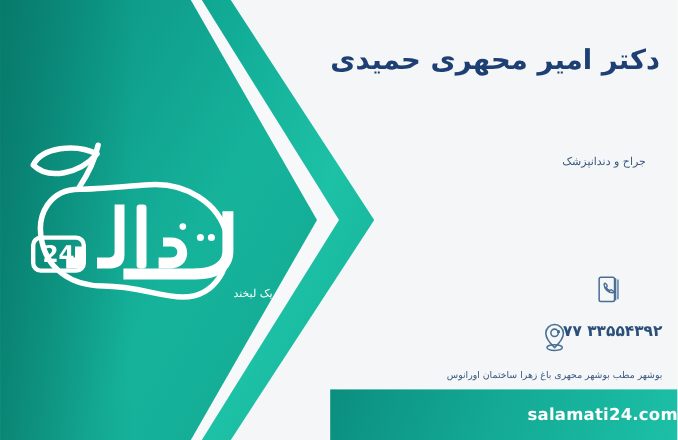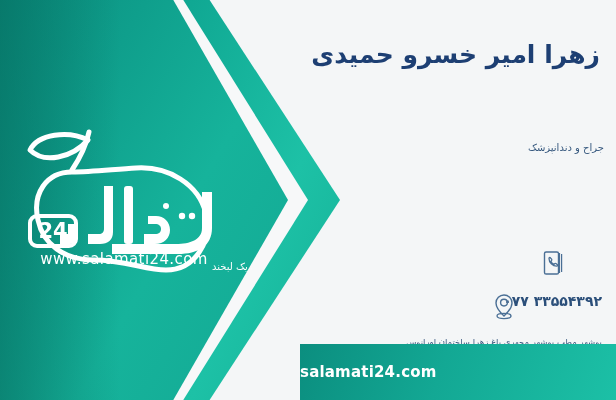--- a/index.html
+++ b/index.html
@@ -112,21 +112,21 @@
     width: 300px;
     font-size: 13.5px;
     font-weight: 700;
     color: #1d3f73;
     line-height: 1.2;
     white-space: nowrap;
   }
 
   .doctor-specialty {
     position: absolute;
-    right: 12px;
+    right: 29px;
     top: 142px;
     width: 300px;
     font-size: 10px;
     font-weight: 400;
     color: #37597f;
     line-height: 1.2;
     white-space: nowrap;
   }
 
   
@@ -165,25 +165,25 @@
     color: #38577d;
     max-width: 248px;
   }
 
   
   .bottom-bar {
     position: absolute;
     left: 300px;
     right: 0;
     bottom: 0;
-    height: 56px;
+    height: 46px;
     background: linear-gradient(110deg, #0b8e7f 0%, #13a894 45%, #1cc0a6 100%);
     display: flex;
     align-items: center;
-    justify-content: flex-end;
+    justify-content: flex-start;
   }
   .bottom-bar-text {
     color: #ffffff;
     font-size: 15px;
     font-weight: 700;
     letter-spacing: 0.2px;
     direction: ltr;
   }
 </style>
 </head>
@@ -232,26 +232,24 @@
 
       <g>
         <rect x="14" y="96" width="46" height="30" rx="7" fill="none" stroke="#ffffff" stroke-width="4"></rect>
         <text x="37" y="118" font-family="DejaVu Sans, Liberation Sans, sans-serif" font-size="21" font-weight="700" fill="#ffffff" text-anchor="middle">24</text>
       </g>
 
       <text x="196" y="150" font-family="DejaVu Sans, Liberation Sans, sans-serif" font-size="10" fill="#ffffff" text-anchor="end" direction="rtl">به راحتی یک لبخند</text>
     </svg>
   </div>
 
-  <div style="position:absolute; left:14px; top:250px; width:220px; text-align:center;
-              color:#ffffff; font-size:15px; font-weight:400; letter-spacing:0.4px; direction:ltr;">www.salamati24.com</div>
 
   <div class="content">
 
-    <div class="doctor-name">زهرا امیر  خسرو حمیدی</div>
+    <div class="doctor-name">دکتر امیر  محهری حمیدی</div>
 
 
     <div class="doctor-specialty">جراح و دندانپزشک</div>
 
     <div class="contact-row contact-phone">
       <span class="contact-icon">
         <svg width="22" height="26" viewBox="0 0 22 26" xmlns="http://www.w3.org/2000/svg">
           <rect x="2.5" y="2" width="14" height="22" rx="1.6" fill="none" stroke="#4a6f95" stroke-width="1.4"></rect>
           <line x1="17.5" y1="3" x2="17.5" y2="23" stroke="#4a6f95" stroke-width="1.2"></line>
           <line x1="19.6" y1="4" x2="19.6" y2="22" stroke="#4a6f95" stroke-width="1.2"></line>

